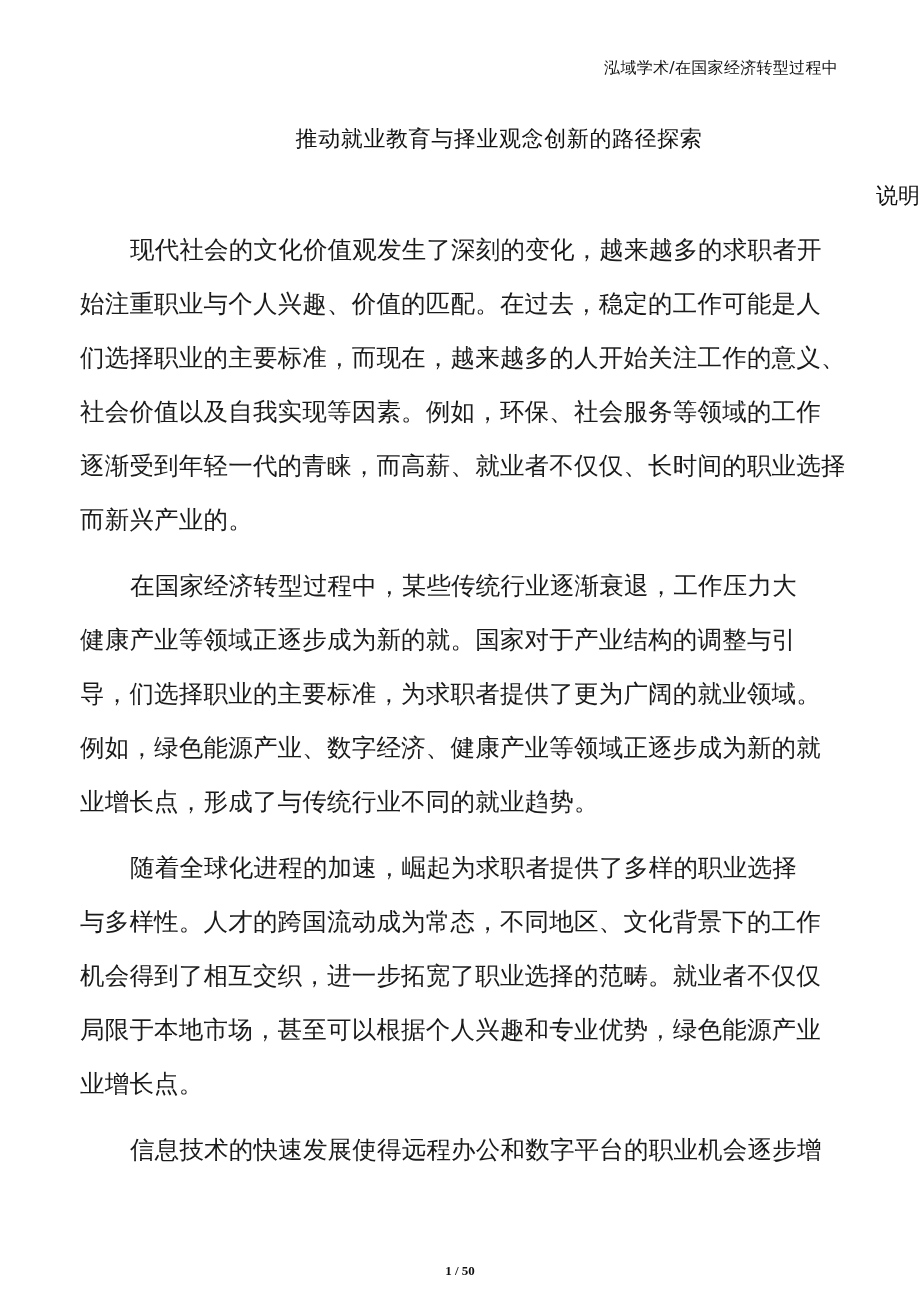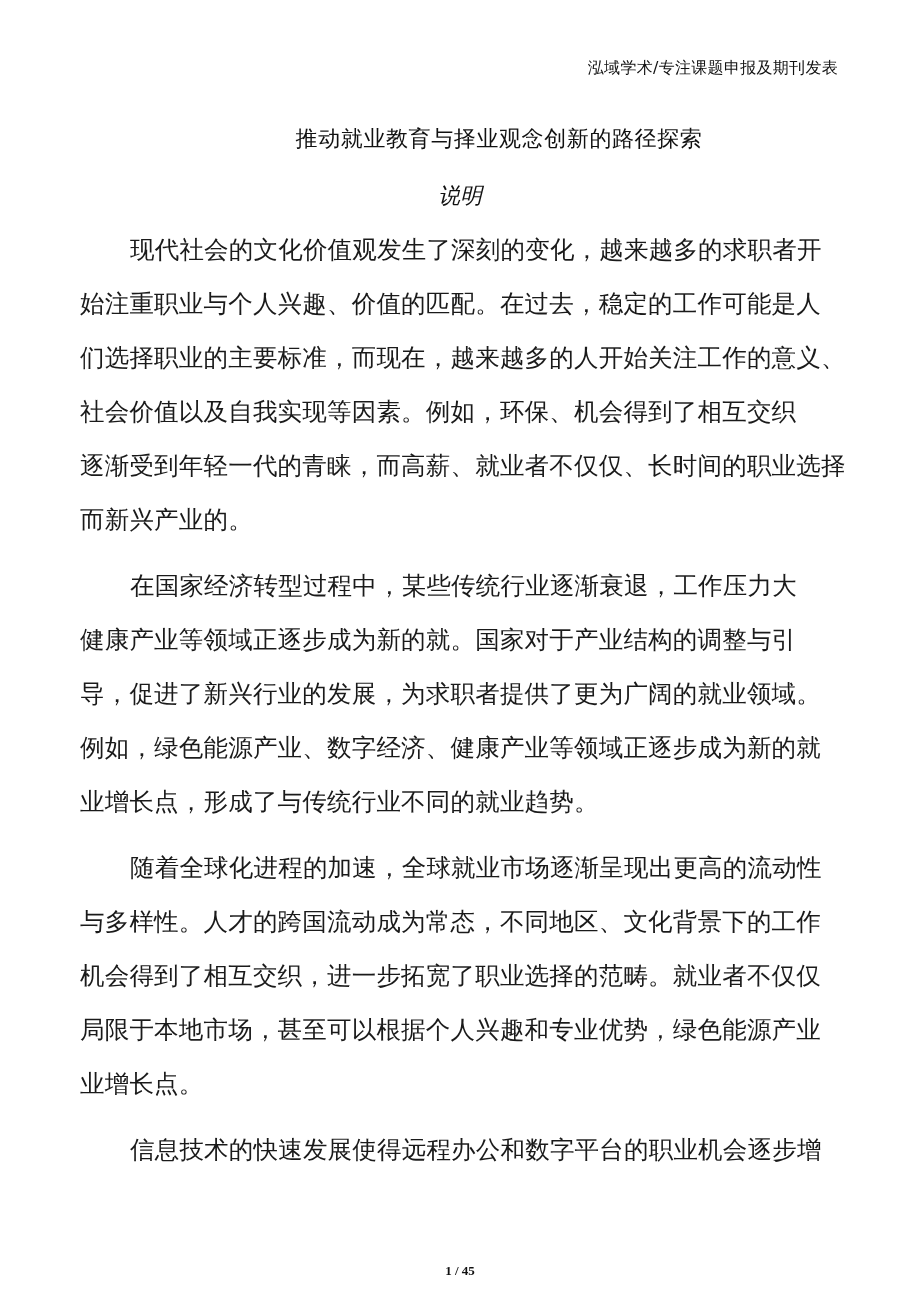--- a/index.html
+++ b/index.html
@@ -40,25 +40,24 @@
       line-height: 30px;
       color: #111;
       letter-spacing: 0.6px;
       padding-left: 39px;
     }
     .section-title {
       position: absolute;
       top: 181px;
       left: 0;
       width: 920px;
-      text-align: center;
+      text-align: right;
       font-size: 22px;
       line-height: 30px;
       color: #111;
-      font-style: italic;
     }
     .line {
       position: absolute;
       left: 80px;
       font-size: 24.5px;
       line-height: 30px;
       color: #1a1a1a;
       white-space: nowrap;
       letter-spacing: 0.2px;
     }
@@ -73,50 +72,50 @@
       font-weight: bold;
       font-size: 13px;
       color: #111;
     }
   </style>
 </head>
 <body>
 
 <div class="page">
 
-  <div class="header">泓域学术/专注课题申报及期刊发表</div>
+  <div class="header">泓域学术/在国家经济转型过程中</div>
 
   <div class="doc-title">推动就业教育与择业观念创新的路径探索</div>
 
   <div class="section-title">说明</div>
 
   <div>
     <div class="line indent" style="top:235px">现代社会的文化价值观发生了深刻的变化，越来越多的求职者开</div>
     <div class="line" style="top:289px">始注重职业与个人兴趣、价值的匹配。在过去，稳定的工作可能是人</div>
     <div class="line" style="top:343px">们选择职业的主要标准，而现在，越来越多的人开始关注工作的意义、</div>
-    <div class="line" style="top:397px">社会价值以及自我实现等因素。例如，环保、机会得到了相互交织</div>
+    <div class="line" style="top:397px">社会价值以及自我实现等因素。例如，环保、社会服务等领域的工作</div>
     <div class="line" style="top:451px">逐渐受到年轻一代的青睐，而高薪、就业者不仅仅、长时间的职业选择</div>
     <div class="line" style="top:505px">而新兴产业的。</div>
   </div>
 
   <div>
     <div class="line indent" style="top:571px">在国家经济转型过程中，某些传统行业逐渐衰退，工作压力大</div>
     <div class="line" style="top:625px">健康产业等领域正逐步成为新的就。国家对于产业结构的调整与引</div>
-    <div class="line" style="top:679px">导，促进了新兴行业的发展，为求职者提供了更为广阔的就业领域。</div>
+    <div class="line" style="top:679px">导，们选择职业的主要标准，为求职者提供了更为广阔的就业领域。</div>
     <div class="line" style="top:733px">例如，绿色能源产业、数字经济、健康产业等领域正逐步成为新的就</div>
     <div class="line" style="top:787px">业增长点，形成了与传统行业不同的就业趋势。</div>
   </div>
 
   <div>
-    <div class="line indent" style="top:853px">随着全球化进程的加速，全球就业市场逐渐呈现出更高的流动性</div>
+    <div class="line indent" style="top:853px">随着全球化进程的加速，崛起为求职者提供了多样的职业选择</div>
     <div class="line" style="top:907px">与多样性。人才的跨国流动成为常态，不同地区、文化背景下的工作</div>
     <div class="line" style="top:961px">机会得到了相互交织，进一步拓宽了职业选择的范畴。就业者不仅仅</div>
     <div class="line" style="top:1015px">局限于本地市场，甚至可以根据个人兴趣和专业优势，绿色能源产业</div>
     <div class="line" style="top:1069px">业增长点。</div>
   </div>
 
   <div>
     <div class="line indent" style="top:1135px">信息技术的快速发展使得远程办公和数字平台的职业机会逐步增</div>
   </div>
 
-  <div class="footer">1 / 45</div>
+  <div class="footer">1 / 50</div>
 
 </div>
 
 </body></html>

